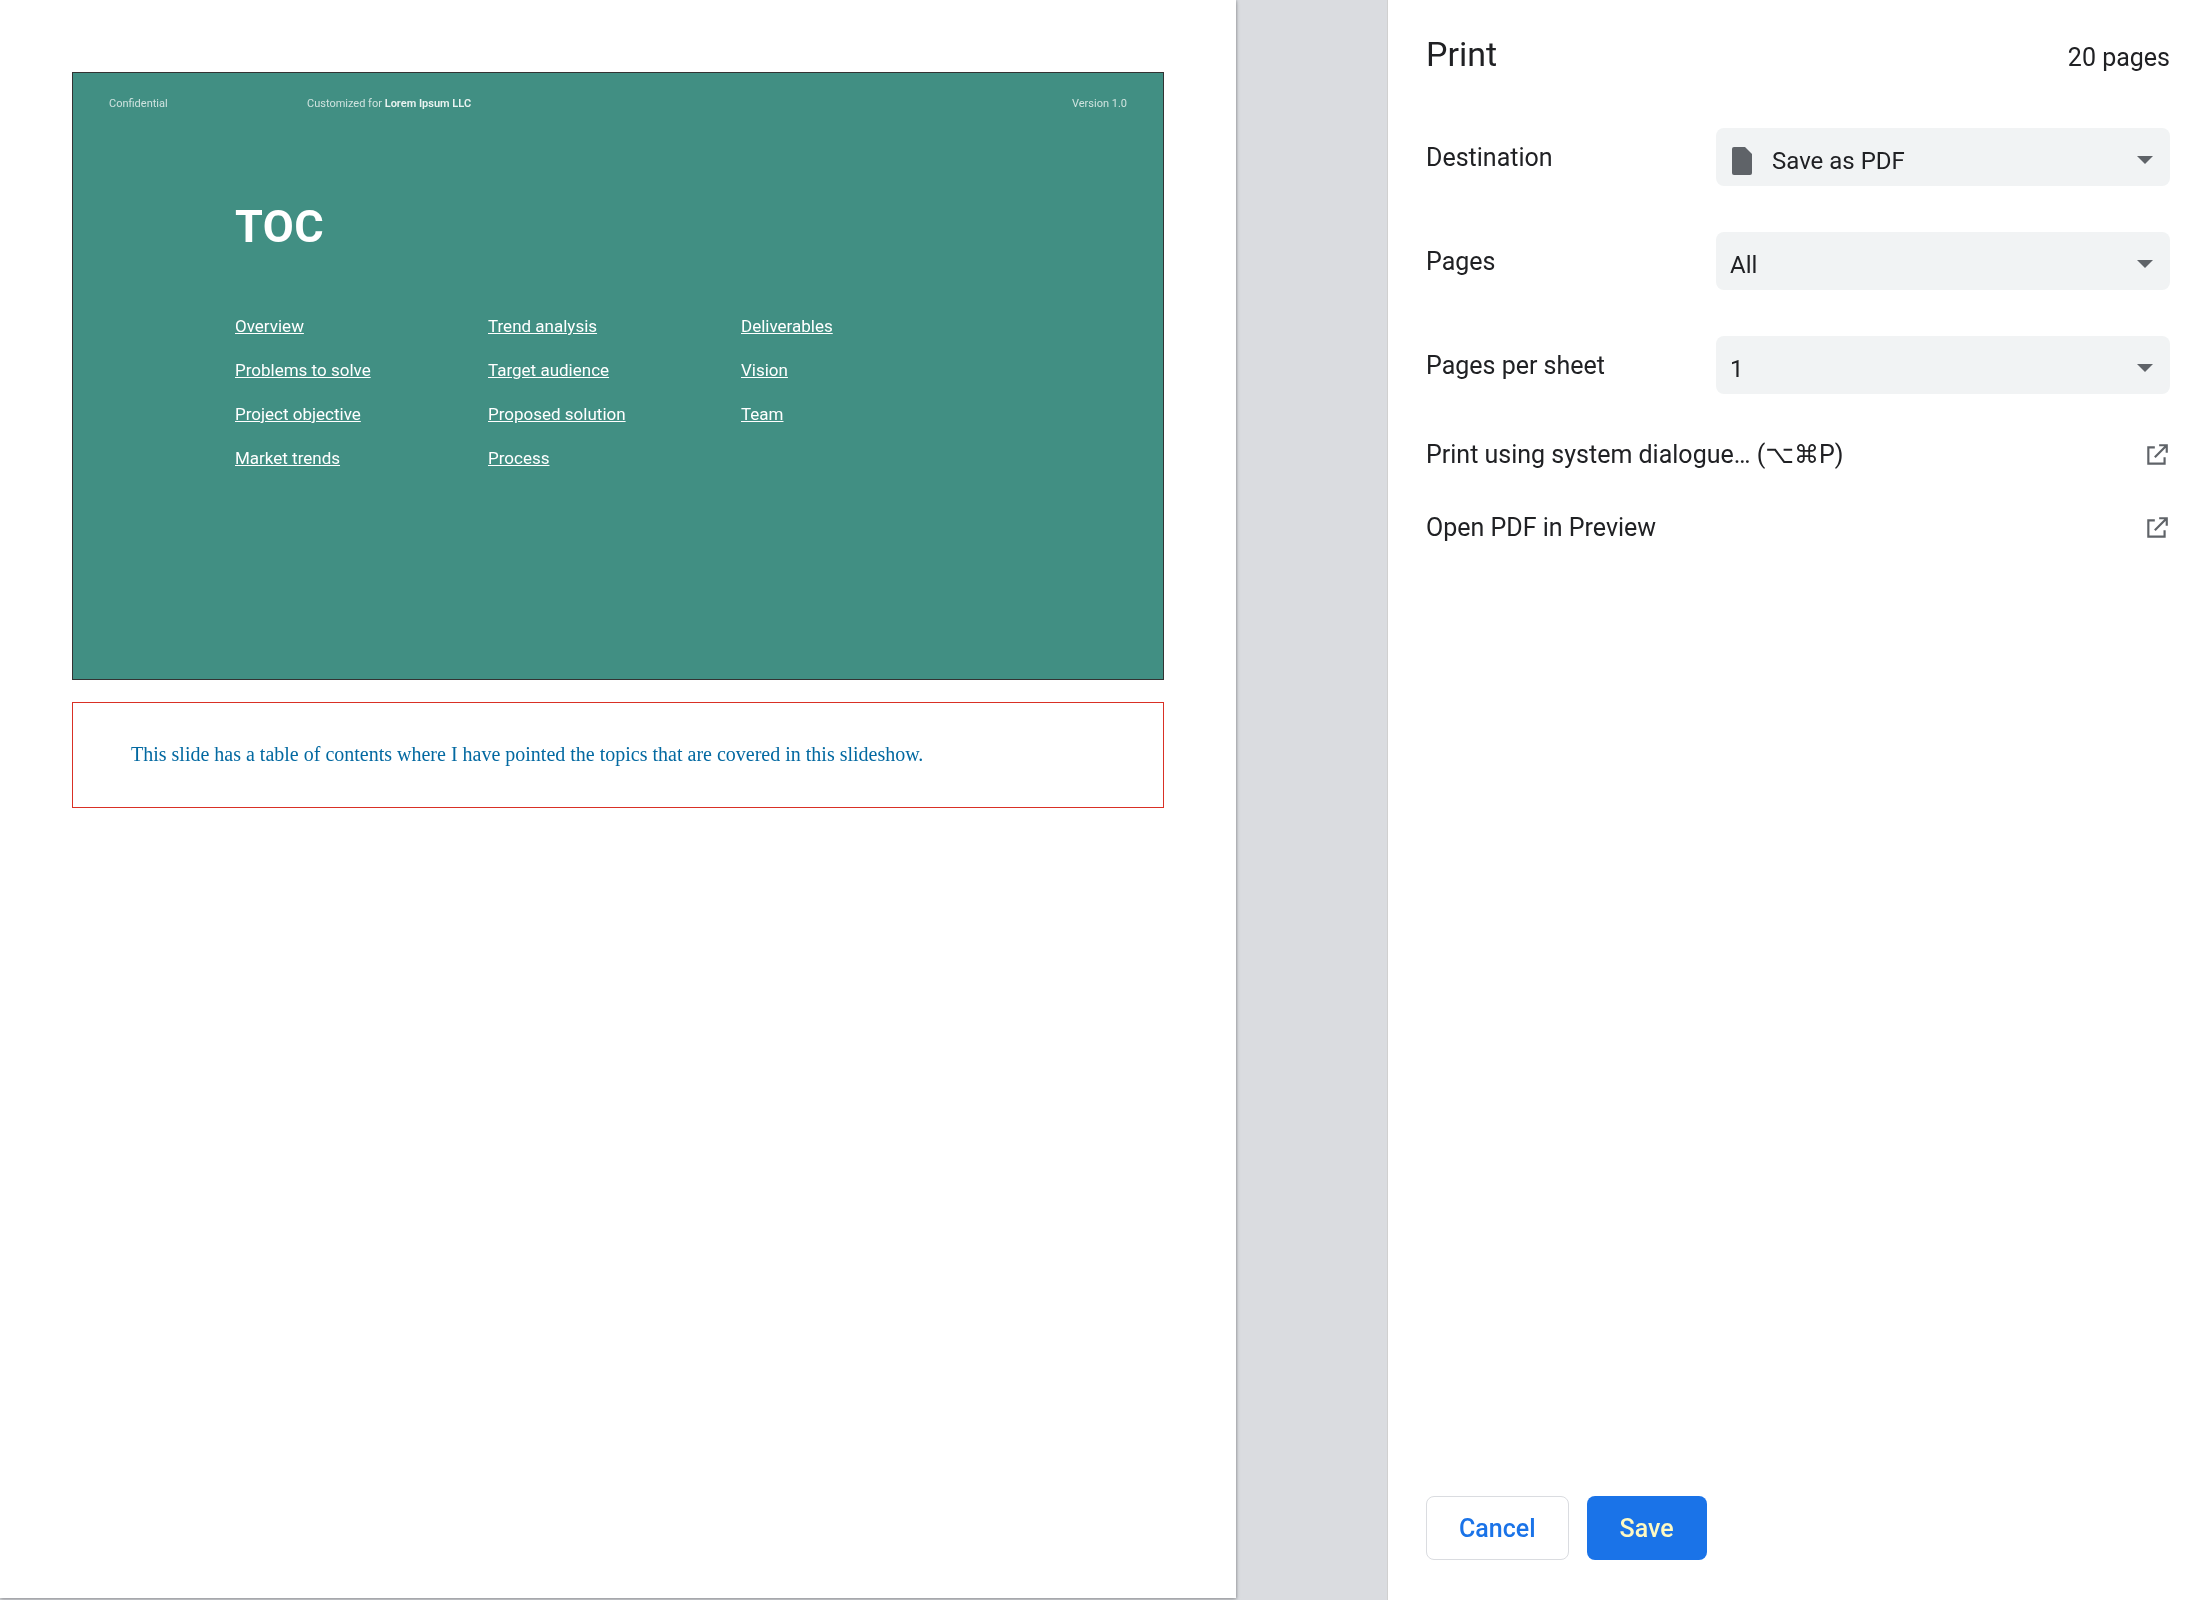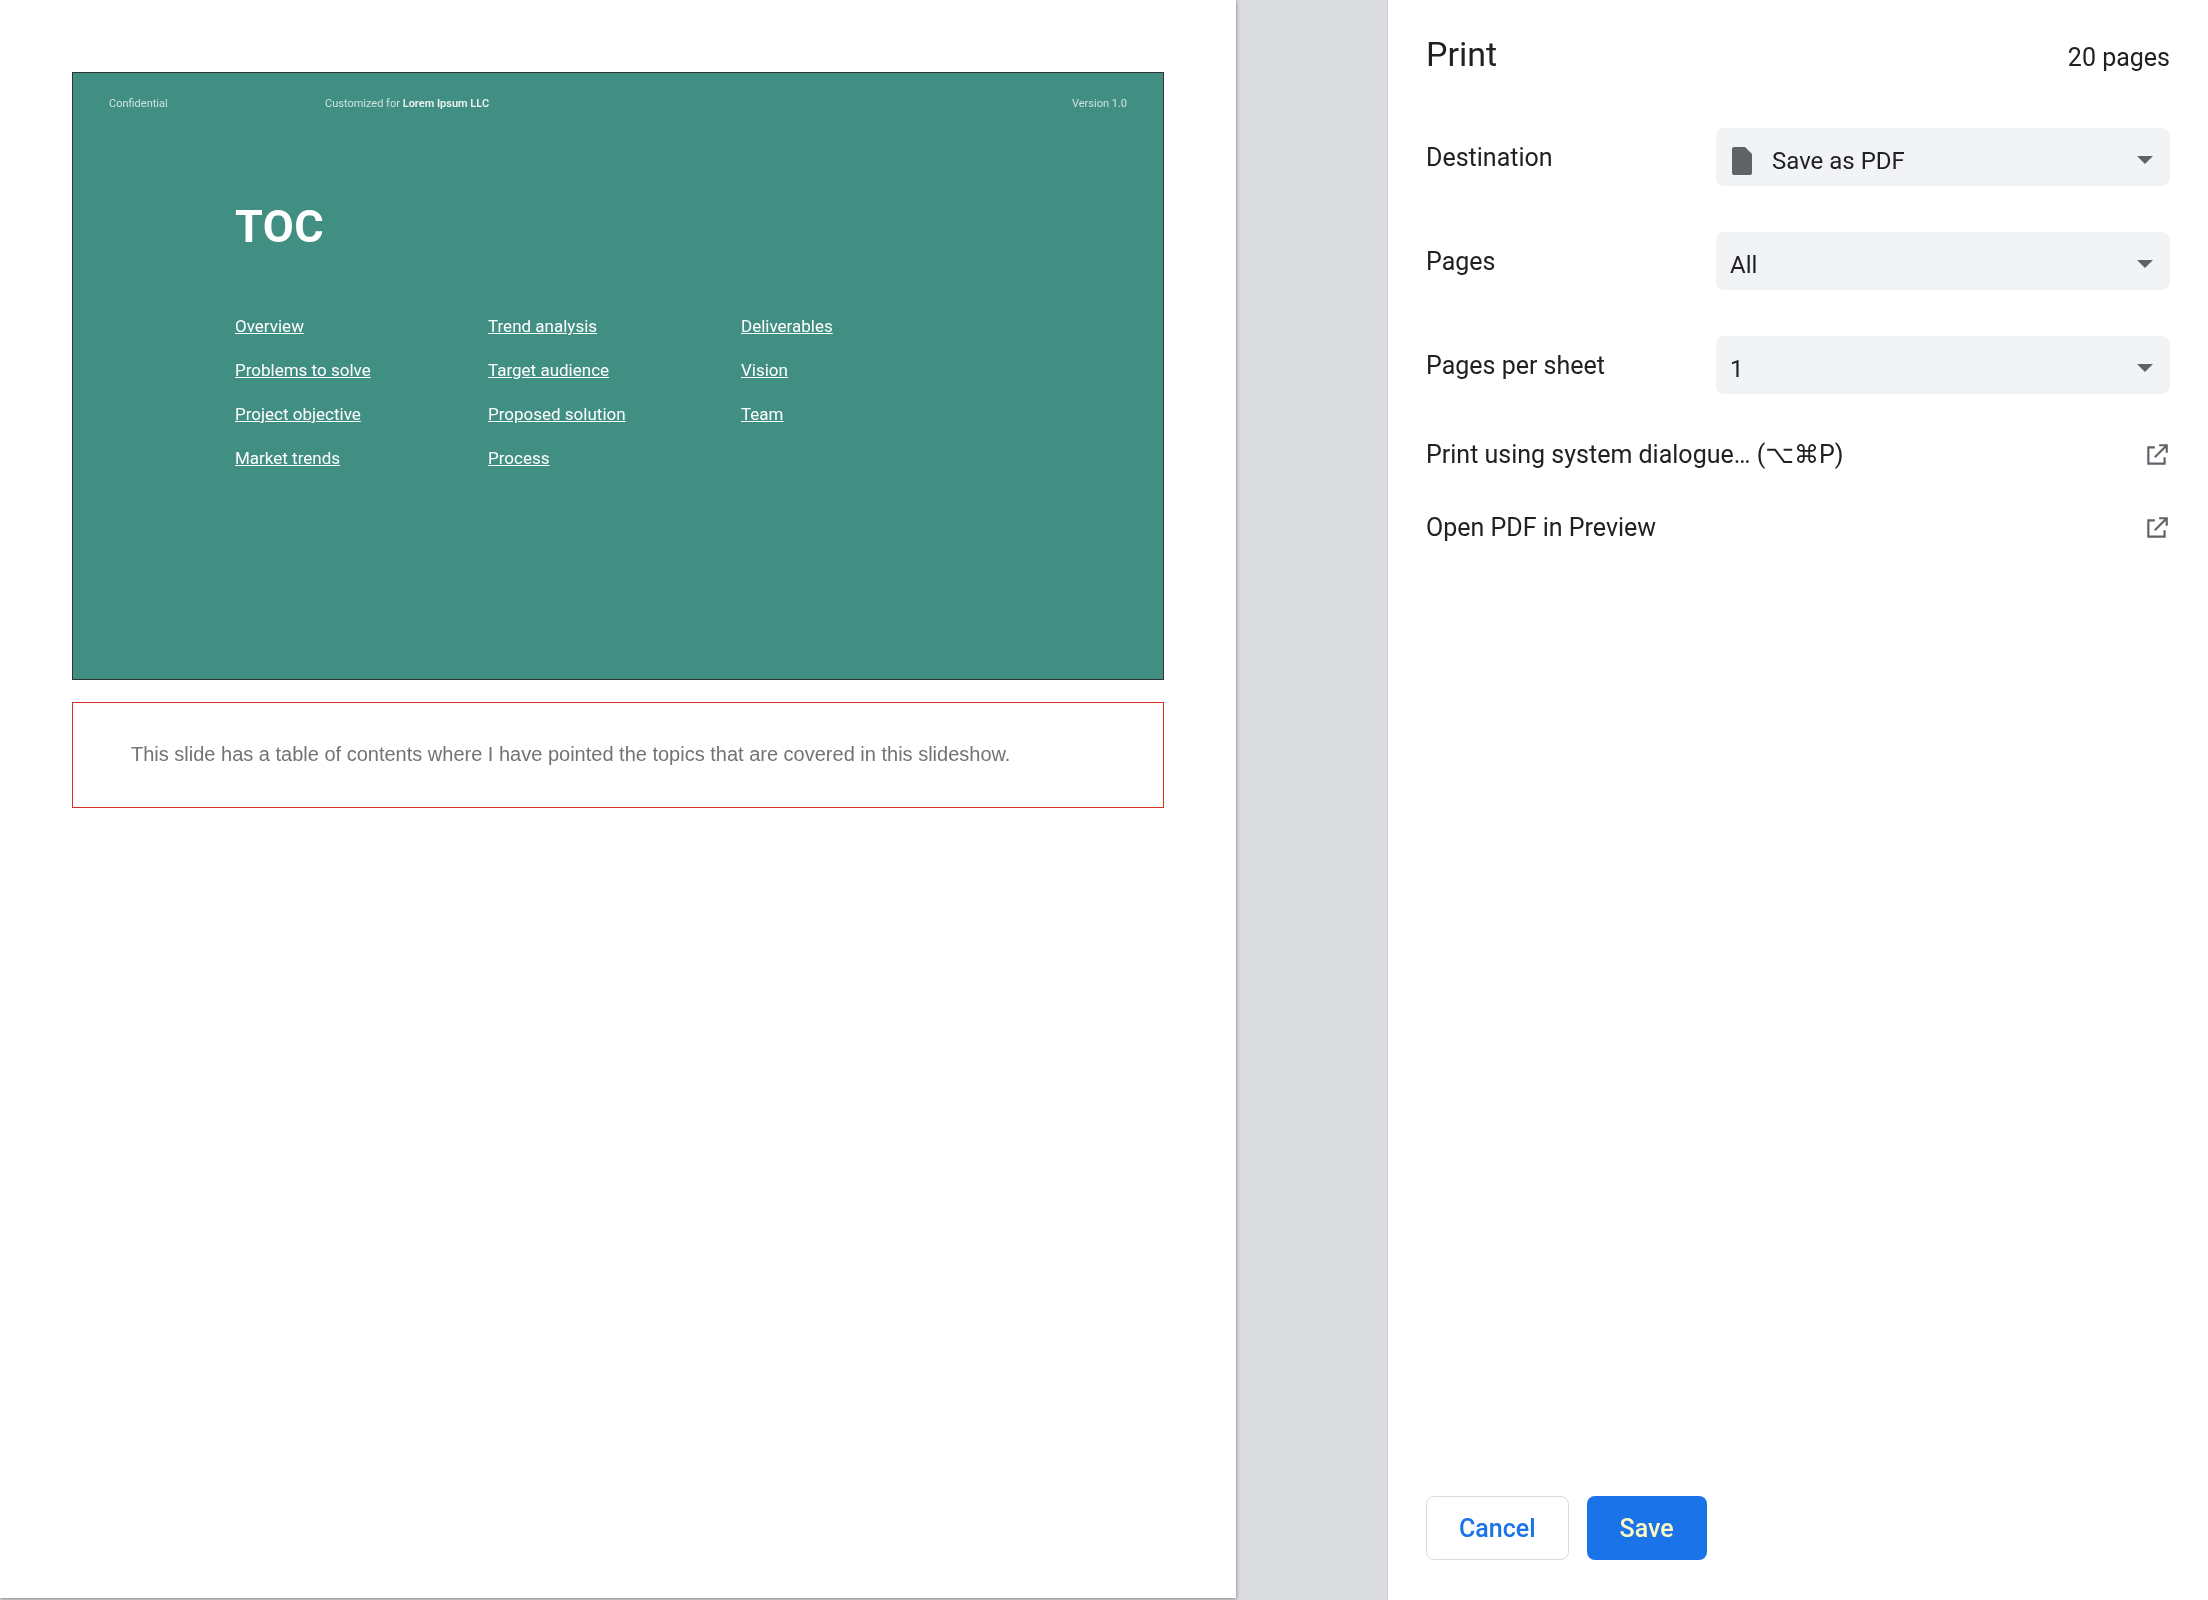--- a/index.html
+++ b/index.html
@@ -42,21 +42,21 @@
     padding: 24px 36px 36px 36px;
     position: relative;
   }
   .slide-header {
     display: flex;
     justify-content: space-between;
     font-size: 11px;
     color: #cfe3df;
     margin-bottom: 90px;
   }
-  .slide-header .mid { position:absolute; left: 252px; top:24px; }
+  .slide-header .mid { position:absolute; left: 234px; top:24px; }
   .slide-header .mid b { color:#eaf3f1; font-weight:600;}
   .slide-title {
     font-size: 45px;
     font-weight: 700;
     color: #fff;
     margin-left: 126px;
     margin-bottom: 63px;
     letter-spacing: 0.5px;
   }
   .toc-cols {
@@ -74,22 +74,22 @@
     font-weight: 400;
     text-decoration: underline;
   }
 
   .note-box {
     margin-top: 22px;
     border: 1.7px solid #d93025;
     padding: 36px 60px 38px 58px;
     font-size: 20px;
     line-height: 1.5;
-    color: #737373;
-    font-family: Liberation Sans, sans-serif;
+    color: #0369a1;
+    font-family: Liberation Serif, serif;
   }
 
   
   .sidebar {
     width: 821px;
     background: #fff;
     display: flex;
     flex-direction: column;
     border-left: 1px solid #d0d0d0;
   }

